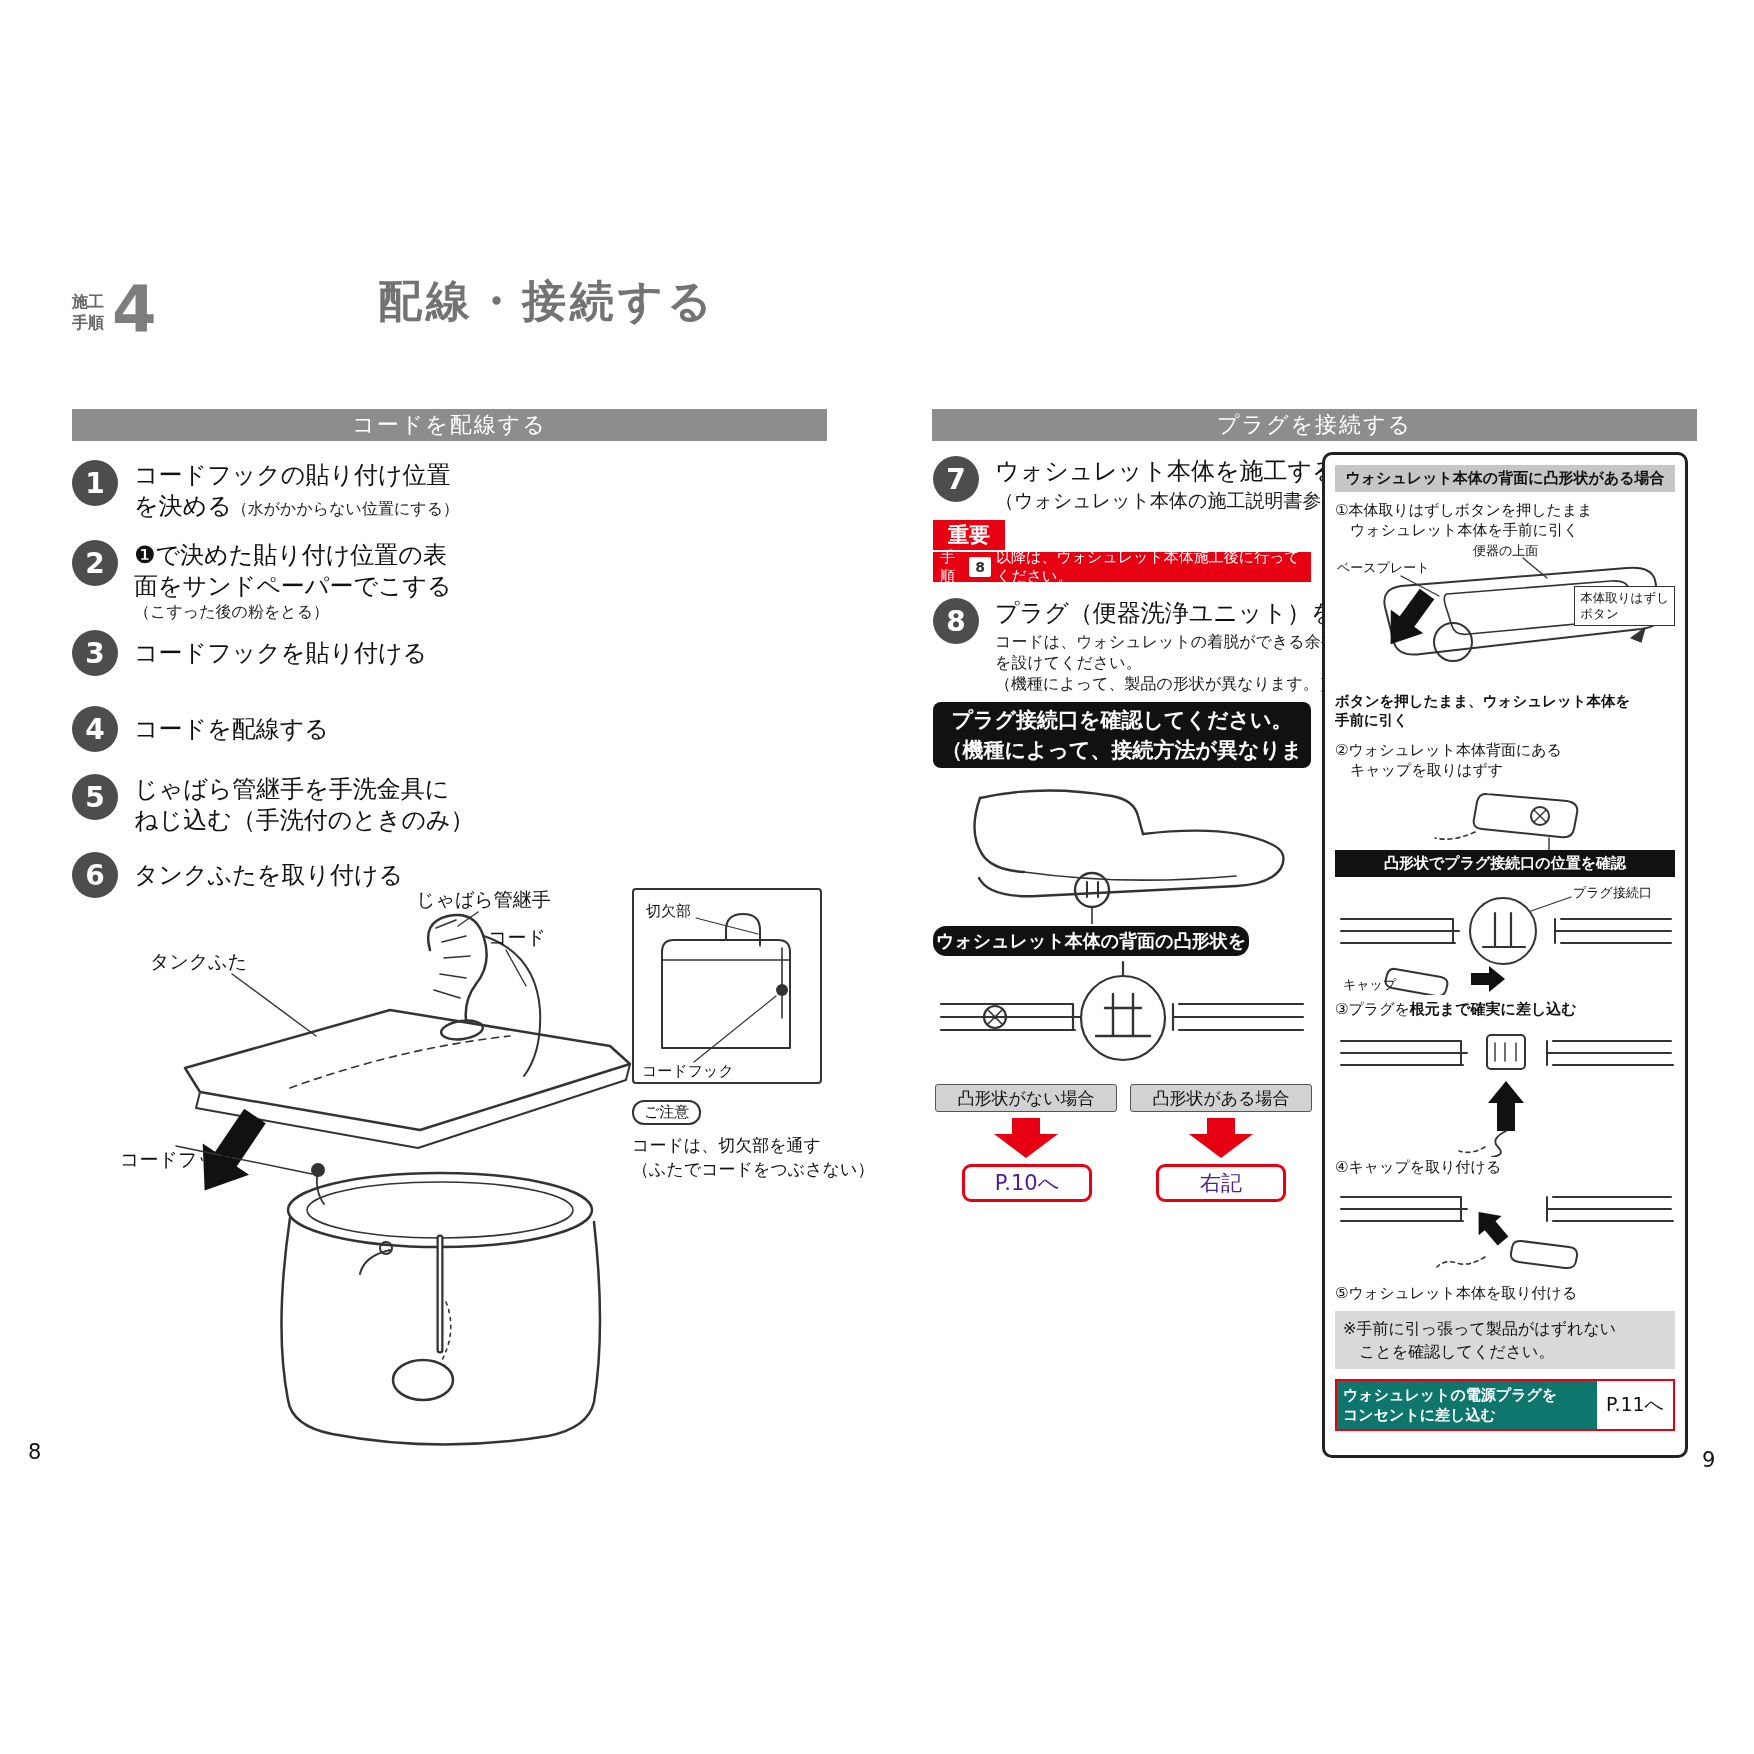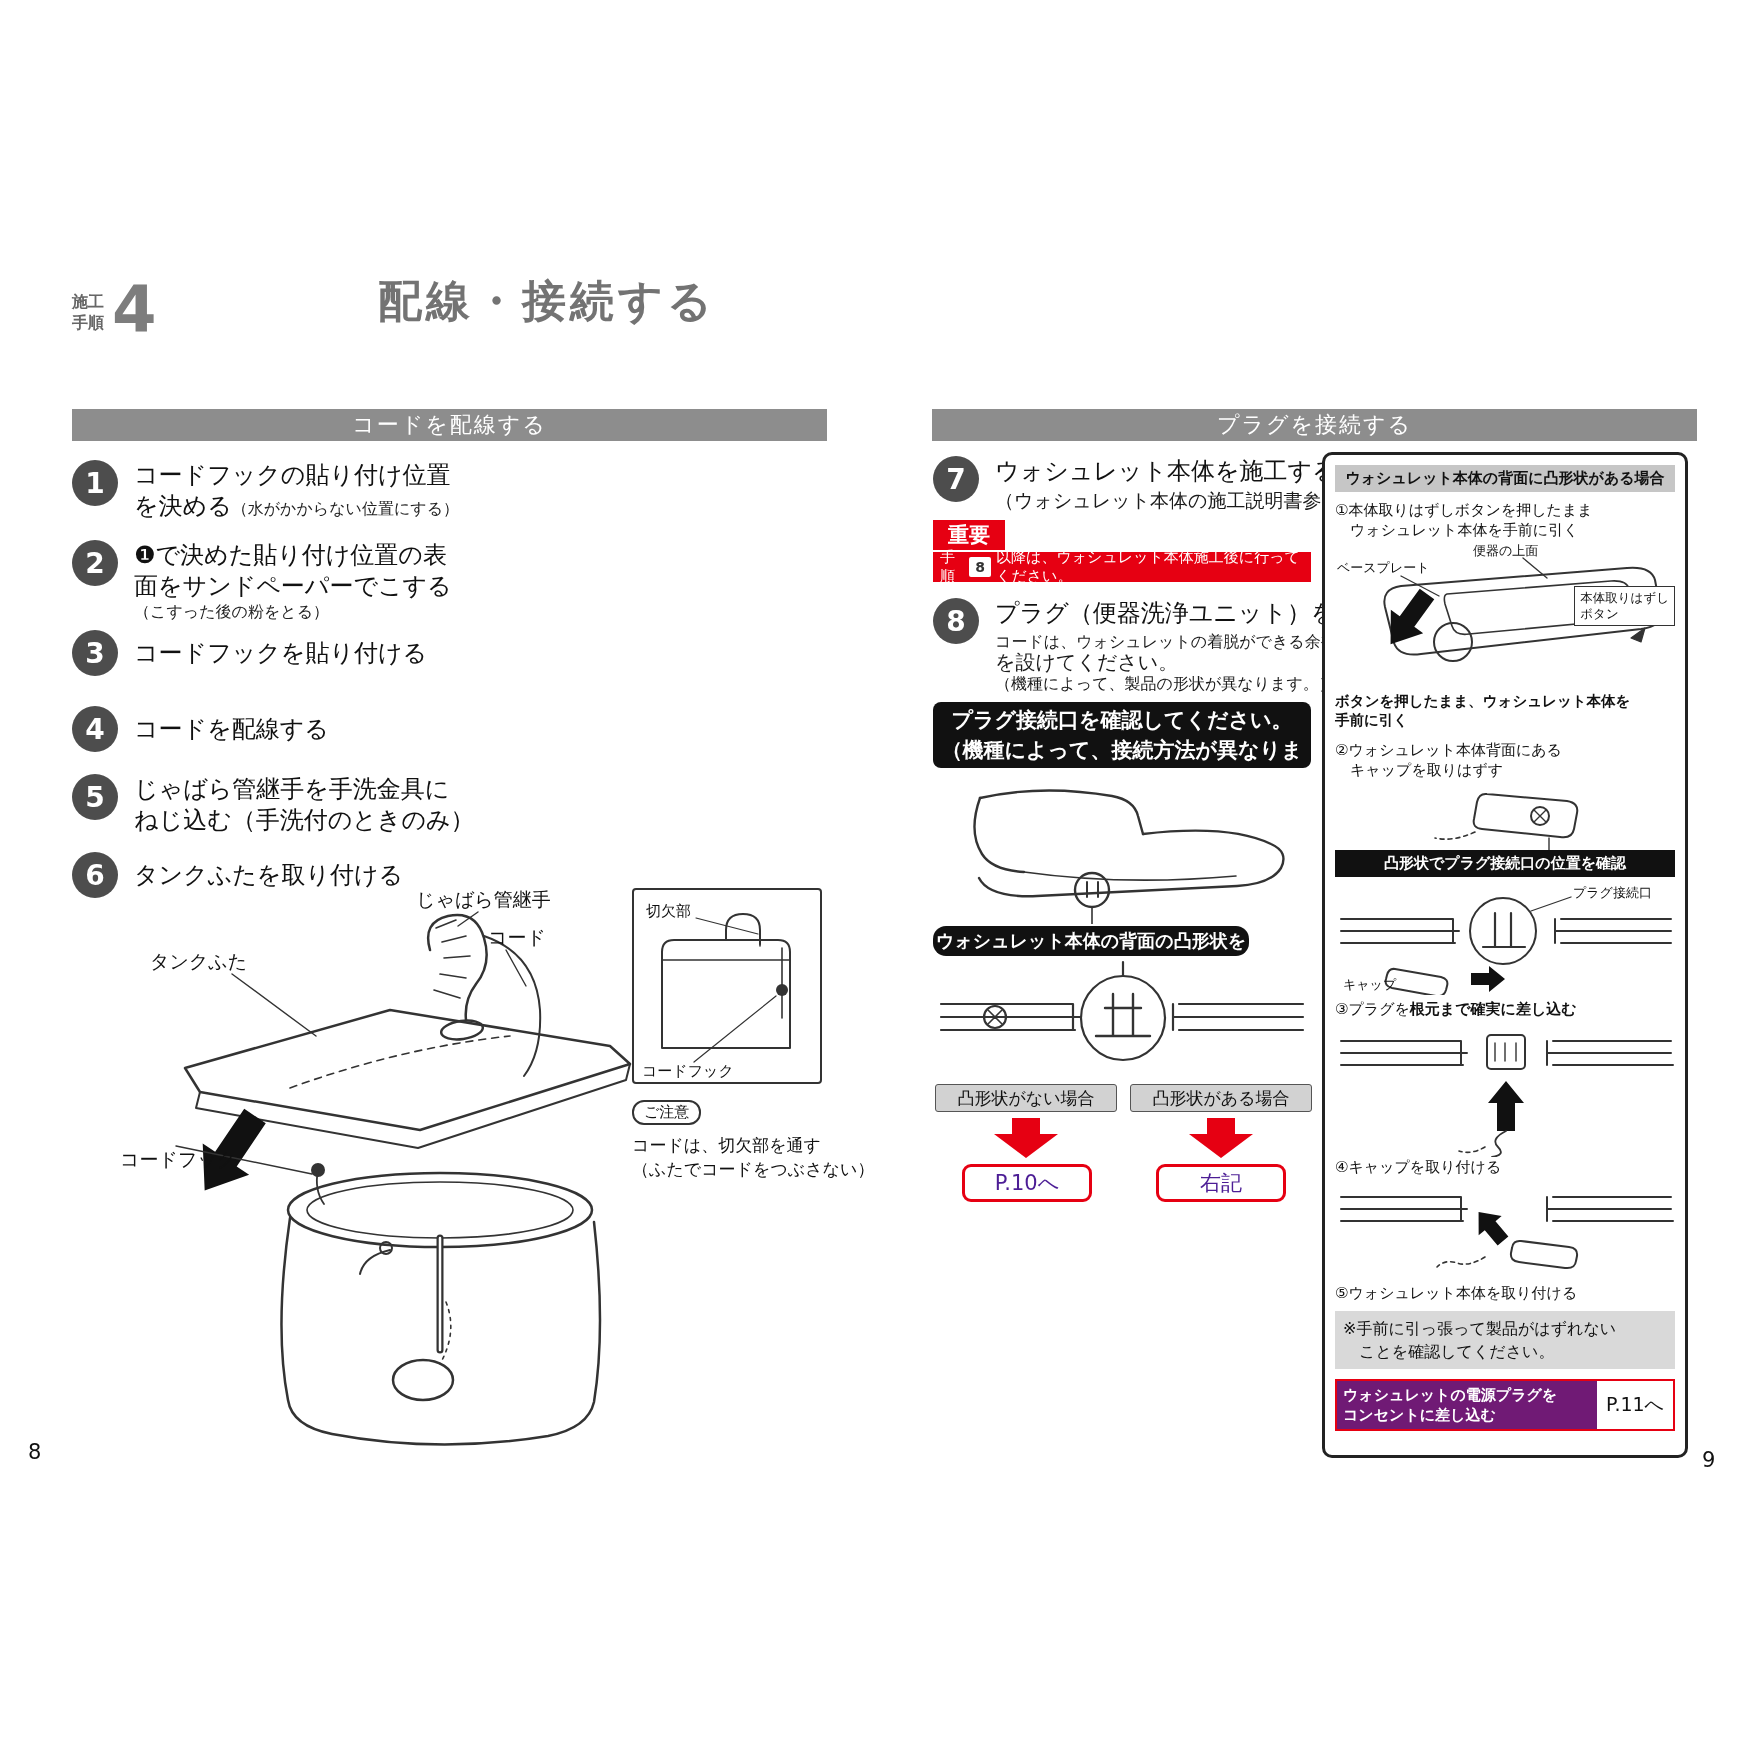--- a/index.html
+++ b/index.html
@@ -41,21 +41,21 @@
   
   .panel { position:absolute; border:3px solid #222; border-radius:10px; background:#fff; padding:10px 10px; }
   .panel-title { background:#c6c6c6; color:#111; font-weight:bold; font-size:15px; text-align:center; padding:4px 0; }
   .p-step { font-size:15px; line-height:20px; color:#111; }
   .p-note-bold { font-size:14.5px; line-height:19px; font-weight:bold; color:#111; }
   .p-blackbox { background:#111; color:#fff; font-size:15px; font-weight:bold; text-align:center; padding:4px 0; }
   .p-diagram { position:relative; }
   .release-box { position:absolute; border:1.5px solid #333; background:#fff; font-size:12.5px; line-height:16px; padding:3px 5px; color:#111; }
   .confirm-box { background:#d9d9d9; font-size:16px; line-height:23px; padding:6px 8px; color:#111; }
   .power-strip { display:flex; border:2px solid #e60012; }
-  .power-left { background:#701a75; color:#fff; font-size:15px; line-height:20px; padding:4px 6px; flex:1; font-weight:bold; }
+  .power-left { background:#0f766e; color:#fff; font-size:15px; line-height:20px; padding:4px 6px; flex:1; font-weight:bold; }
   .power-right { background:#fff; width:76px; display:flex; align-items:center; justify-content:center; font-size:19px; color:#111; }
 
   .pageno { font-size:21px; color:#111; }
 
   svg { display:block; }
   svg text { fill:#111; }
 </style>
 </head>
 <body>
 
@@ -190,21 +190,21 @@
     <span>手順</span>
     <span class="imp-badge">8</span>
     <span>以降は、ウォシュレット本体施工後に行ってください。</span>
   </div>
 
   <div class="step-row" style="left:933px; top:598px;">
     <div class="step-circle">8</div>
     <div>
       <div class="st24">プラグ（便器洗浄ユニット）を接続する</div>
       <div style="font-size:16px; line-height:21px; margin-top:2px;">コードは、ウォシュレットの着脱ができる余裕</div>
-      <div style="font-size:20px; line-height:21px;">を設けてください。</div>
+      <div style="font-size:16px; line-height:21px;">を設けてください。</div>
       <div style="font-size:16px; line-height:21px;">（機種によって、製品の形状が異なります。）</div>
     </div>
   </div>
 
   <div class="abs blackbox round" style="left:933px; top:702px; width:378px; height:66px; font-size:21px; line-height:30px; padding-top:3px;">
     <div>プラグ接続口を確認してください。</div>
     <div>（機種によって、接続方法が異なります。）</div>
   </div>
 
   <svg class="abs" style="left:950px; top:774px;" width="350" height="150" viewBox="0 0 350 150">

